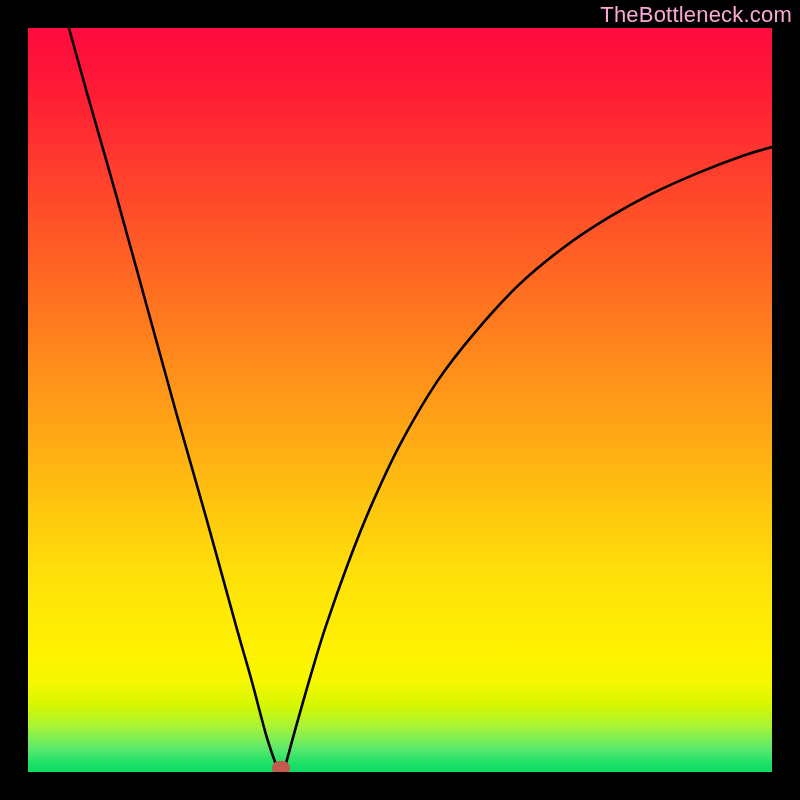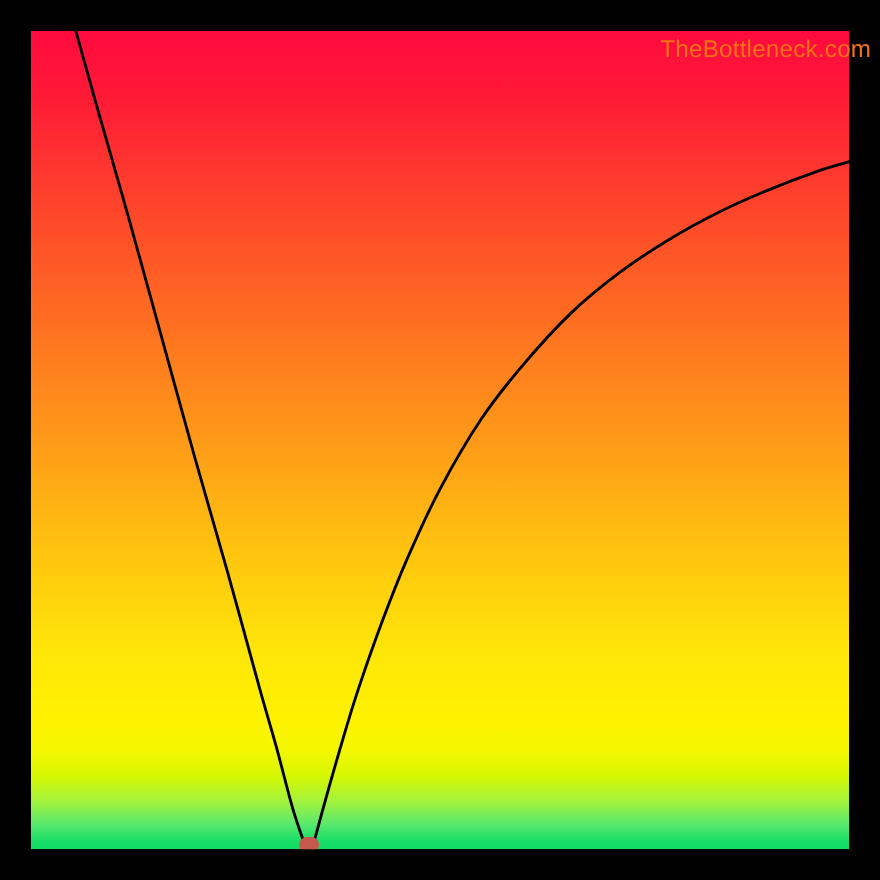--- a/index.html
+++ b/index.html
@@ -10,24 +10,23 @@
     height: 800px;
     background: #000;
   }
   .watermark {
     position: absolute;
     top: 2px;
     right: 8px;
     font-family: Arial, Helvetica, sans-serif;
     font-size: 22px;
     font-weight: 500;
-    color: #f97316;
+    color: #f9a8d4;
     letter-spacing: 0.2px;
     z-index: 20;
-    margin-top: 30px;
   }
   .plot-area {
     position: absolute;
     left: 28px;
     top: 28px;
     width: 744px;
     height: 744px;
     overflow: hidden;
     z-index: 5;
   }

